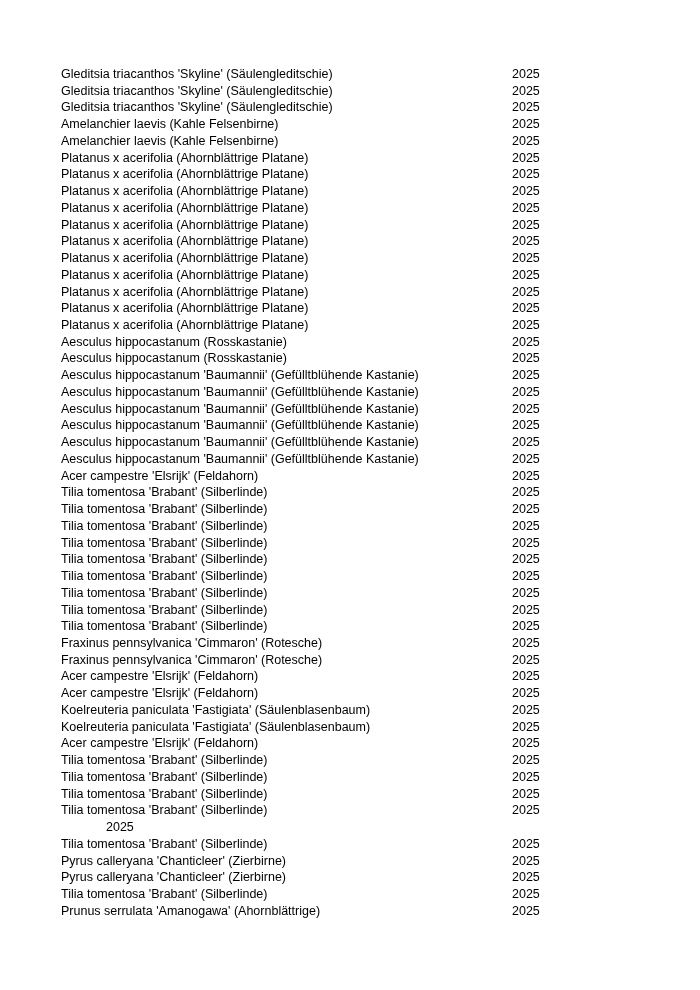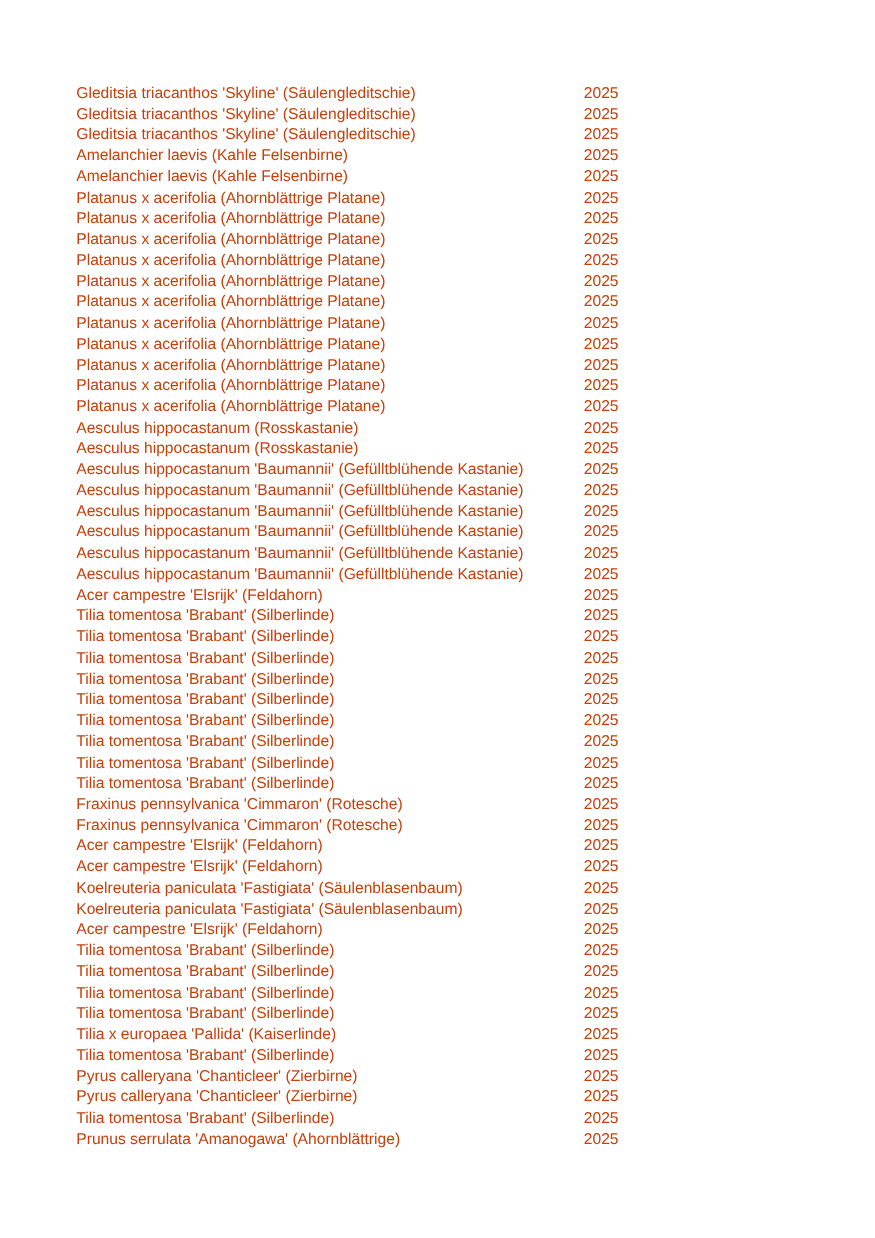--- a/index.html
+++ b/index.html
@@ -18,30 +18,31 @@
     position: absolute;
     top: 66px;
     left: 61px;
     width: 620px;
   }
   .tree-row {
     display: flex;
     align-items: baseline;
     line-height: 16.73px;
     font-size: 12.5px;
-    color: #c2410c;
+    color: #000000;
     white-space: nowrap;
   }
   .tree-row .name {
     width: 406px;
     flex: 0 0 406px;
     overflow: hidden;
   }
   .tree-row .year {
     flex: 0 0 auto;
+    margin-left: 45px;
   }
 </style>
 </head>
 <body style="background: rgb(255, 255, 255);">
 
 <div class="tree-list" id="tree-list" style="color: rgb(29, 29, 29);">
   <div class="tree-row">
     <span class="name">Gleditsia triacanthos 'Skyline' (Säulengleditschie)</span>
     <span class="year">2025</span>
   </div>
@@ -260,21 +261,20 @@
     <span class="name">Tilia tomentosa 'Brabant' (Silberlinde)</span>
     <span class="year">2025</span>
   </div>
 
   <div class="tree-row">
     <span class="name">Tilia tomentosa 'Brabant' (Silberlinde)</span>
     <span class="year">2025</span>
   </div>
 
   <div class="tree-row">
-    <span class="name">Tilia x europaea 'Pallida' (Kaiserlinde)</span>
     <span class="year">2025</span>
   </div>
 
   <div class="tree-row">
     <span class="name">Tilia tomentosa 'Brabant' (Silberlinde)</span>
     <span class="year">2025</span>
   </div>
 
   <div class="tree-row">
     <span class="name">Pyrus calleryana 'Chanticleer' (Zierbirne)</span>

